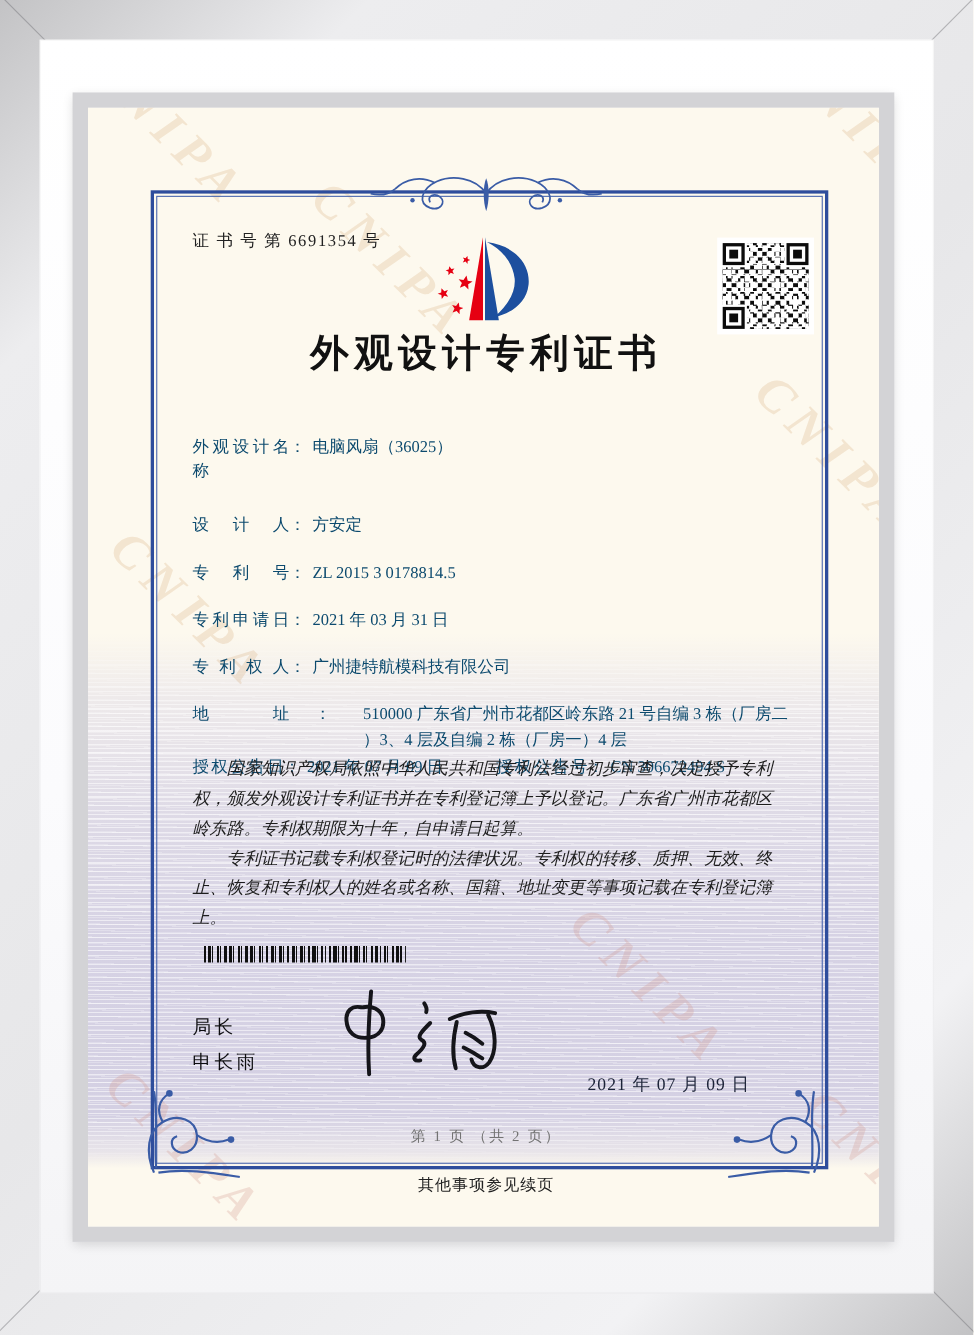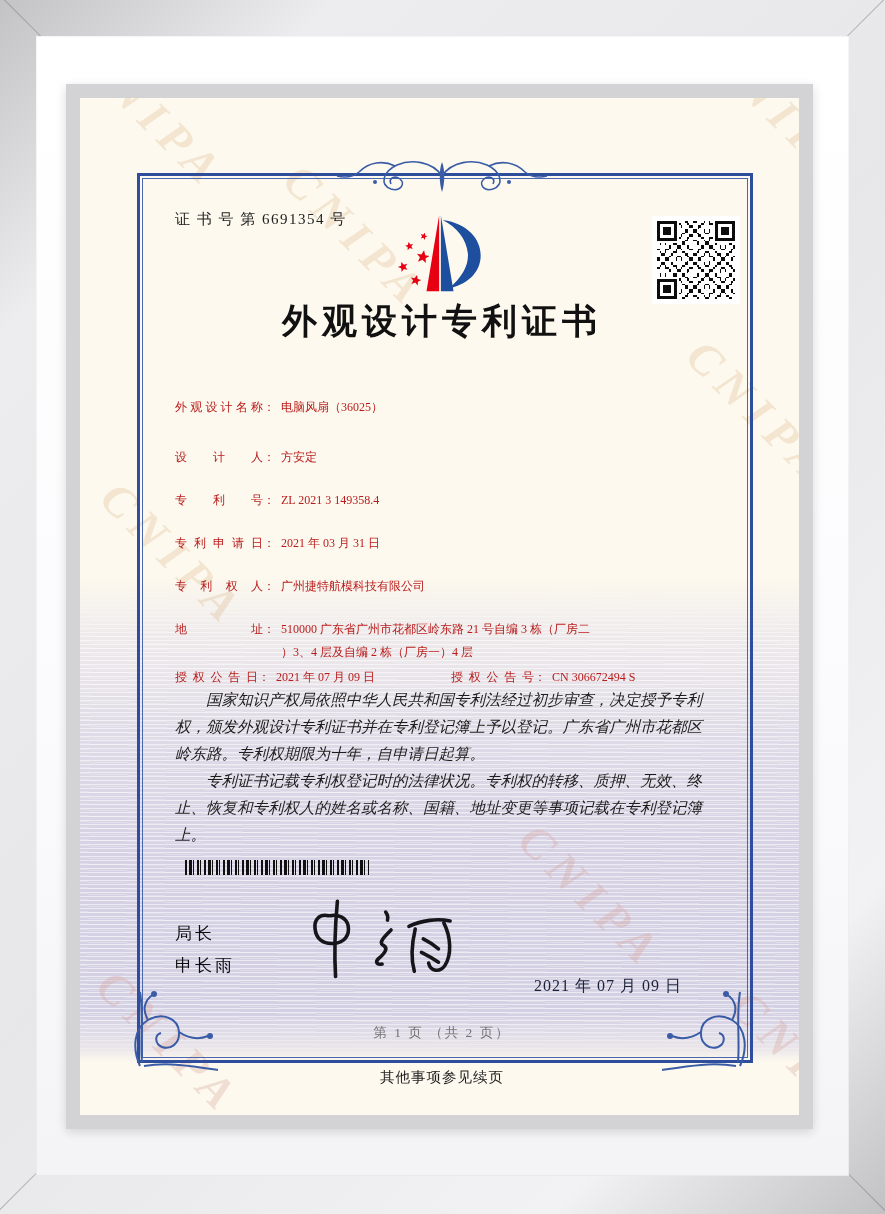--- a/index.html
+++ b/index.html
@@ -47,24 +47,24 @@
   .qr-noise{position:relative;width:78px;height:78px;
     background:repeating-conic-gradient(#0c0c0c 0% 25%,#fff 0% 50%) 0 0/8px 8px,
                repeating-conic-gradient(#0c0c0c 0% 25%,#fff 0% 50%) 3px 2px/11px 11px;
     background-blend-mode:lighten;}
   .finder{position:absolute;width:20px;height:20px;border:3px solid #0c0c0c;background:#fff;box-sizing:border-box;box-shadow:0 0 0 2px #fff;}
   .finder::after{content:"";position:absolute;left:3px;top:3px;width:8px;height:8px;background:#0c0c0c;}
   .finder.tl{left:0;top:0;} .finder.tr{right:0;top:0;} .finder.bl{left:0;bottom:0;}
 
   .title{left:57px;top:202px;width:610px;text-align:center;font-size:35px;font-weight:bold;letter-spacing:5px;color:#111;line-height:44px;}
 
-  .fields{left:95px;top:298px;width:545px;font-size:12px;color:#b91c1c;}
+  .fields{left:95px;top:298px;width:545px;font-size:15px;color:#0c4a6e;}
   .frow{display:flex;line-height:22px;margin-bottom:20px;}
   .frow.first{margin-bottom:27px;}
-  .frow.addr{margin-bottom:2px;}
+  .frow.addr{margin-bottom:2px;gap:23px;}
   .flabel{flex:0 0 88px;text-align:justify;text-align-last:justify;}
   .fcolon{flex:none;}
   .fvalue{flex:1;margin-left:6px;white-space:pre-line;line-height:23px;}
   .pair{display:flex;}
   .pair.left{flex:0 0 276px;}
   .pair .flabel{flex:0 0 83px;}
 
   .paras{left:95px;top:588px;width:542px;font-size:15.5px;line-height:27px;color:#1d1d1d;font-style:italic;}
   .paras p{margin:0;text-indent:2em;}
 
@@ -172,21 +172,21 @@
             <span class="fvalue">电脑风扇（36025）</span>
           </div>
           <div class="frow">
             <span class="flabel">设计人</span>
               <span class="fcolon">：</span>
             <span class="fvalue">方安定</span>
           </div>
           <div class="frow">
             <span class="flabel">专利号</span>
               <span class="fcolon">：</span>
-            <span class="fvalue">ZL 2021 3 149358.4</span>
+            <span class="fvalue">ZL 2015 3 0178814.5</span>
           </div>
           <div class="frow">
             <span class="flabel">专利申请日</span>
               <span class="fcolon">：</span>
             <span class="fvalue">2021 年 03 月 31 日</span>
           </div>
           <div class="frow">
             <span class="flabel">专利权人</span>
               <span class="fcolon">：</span>
             <span class="fvalue">广州捷特航模科技有限公司</span>

